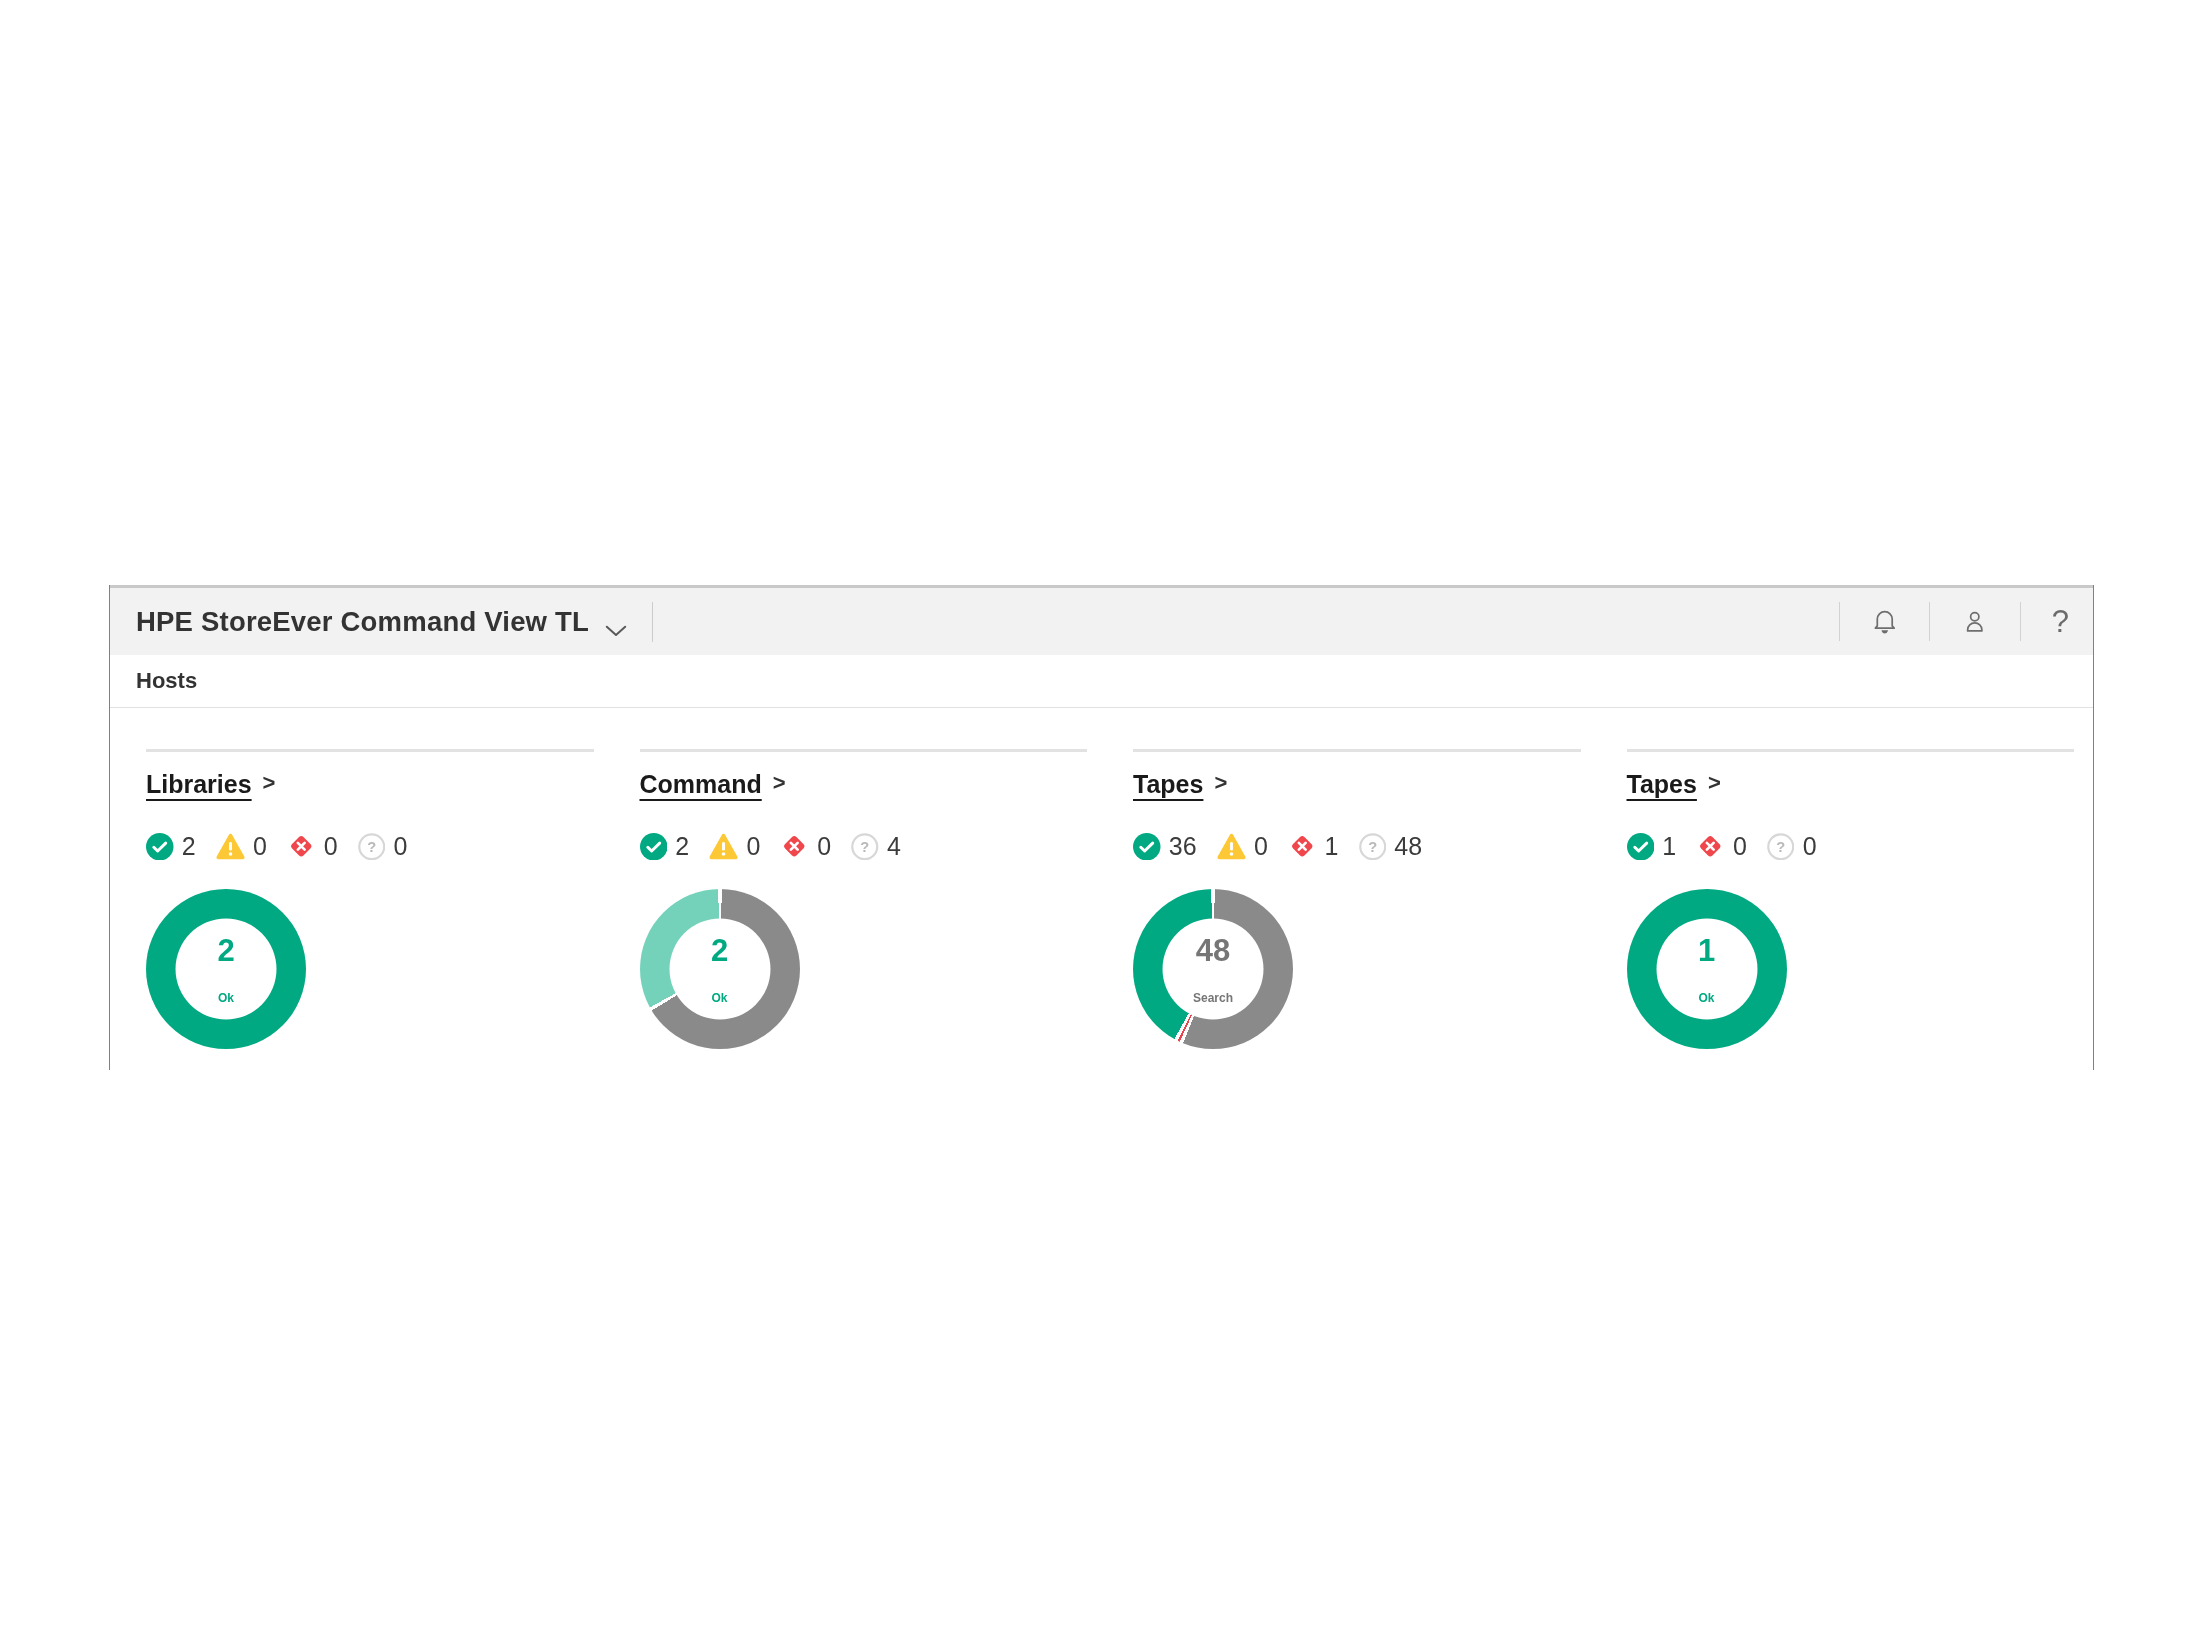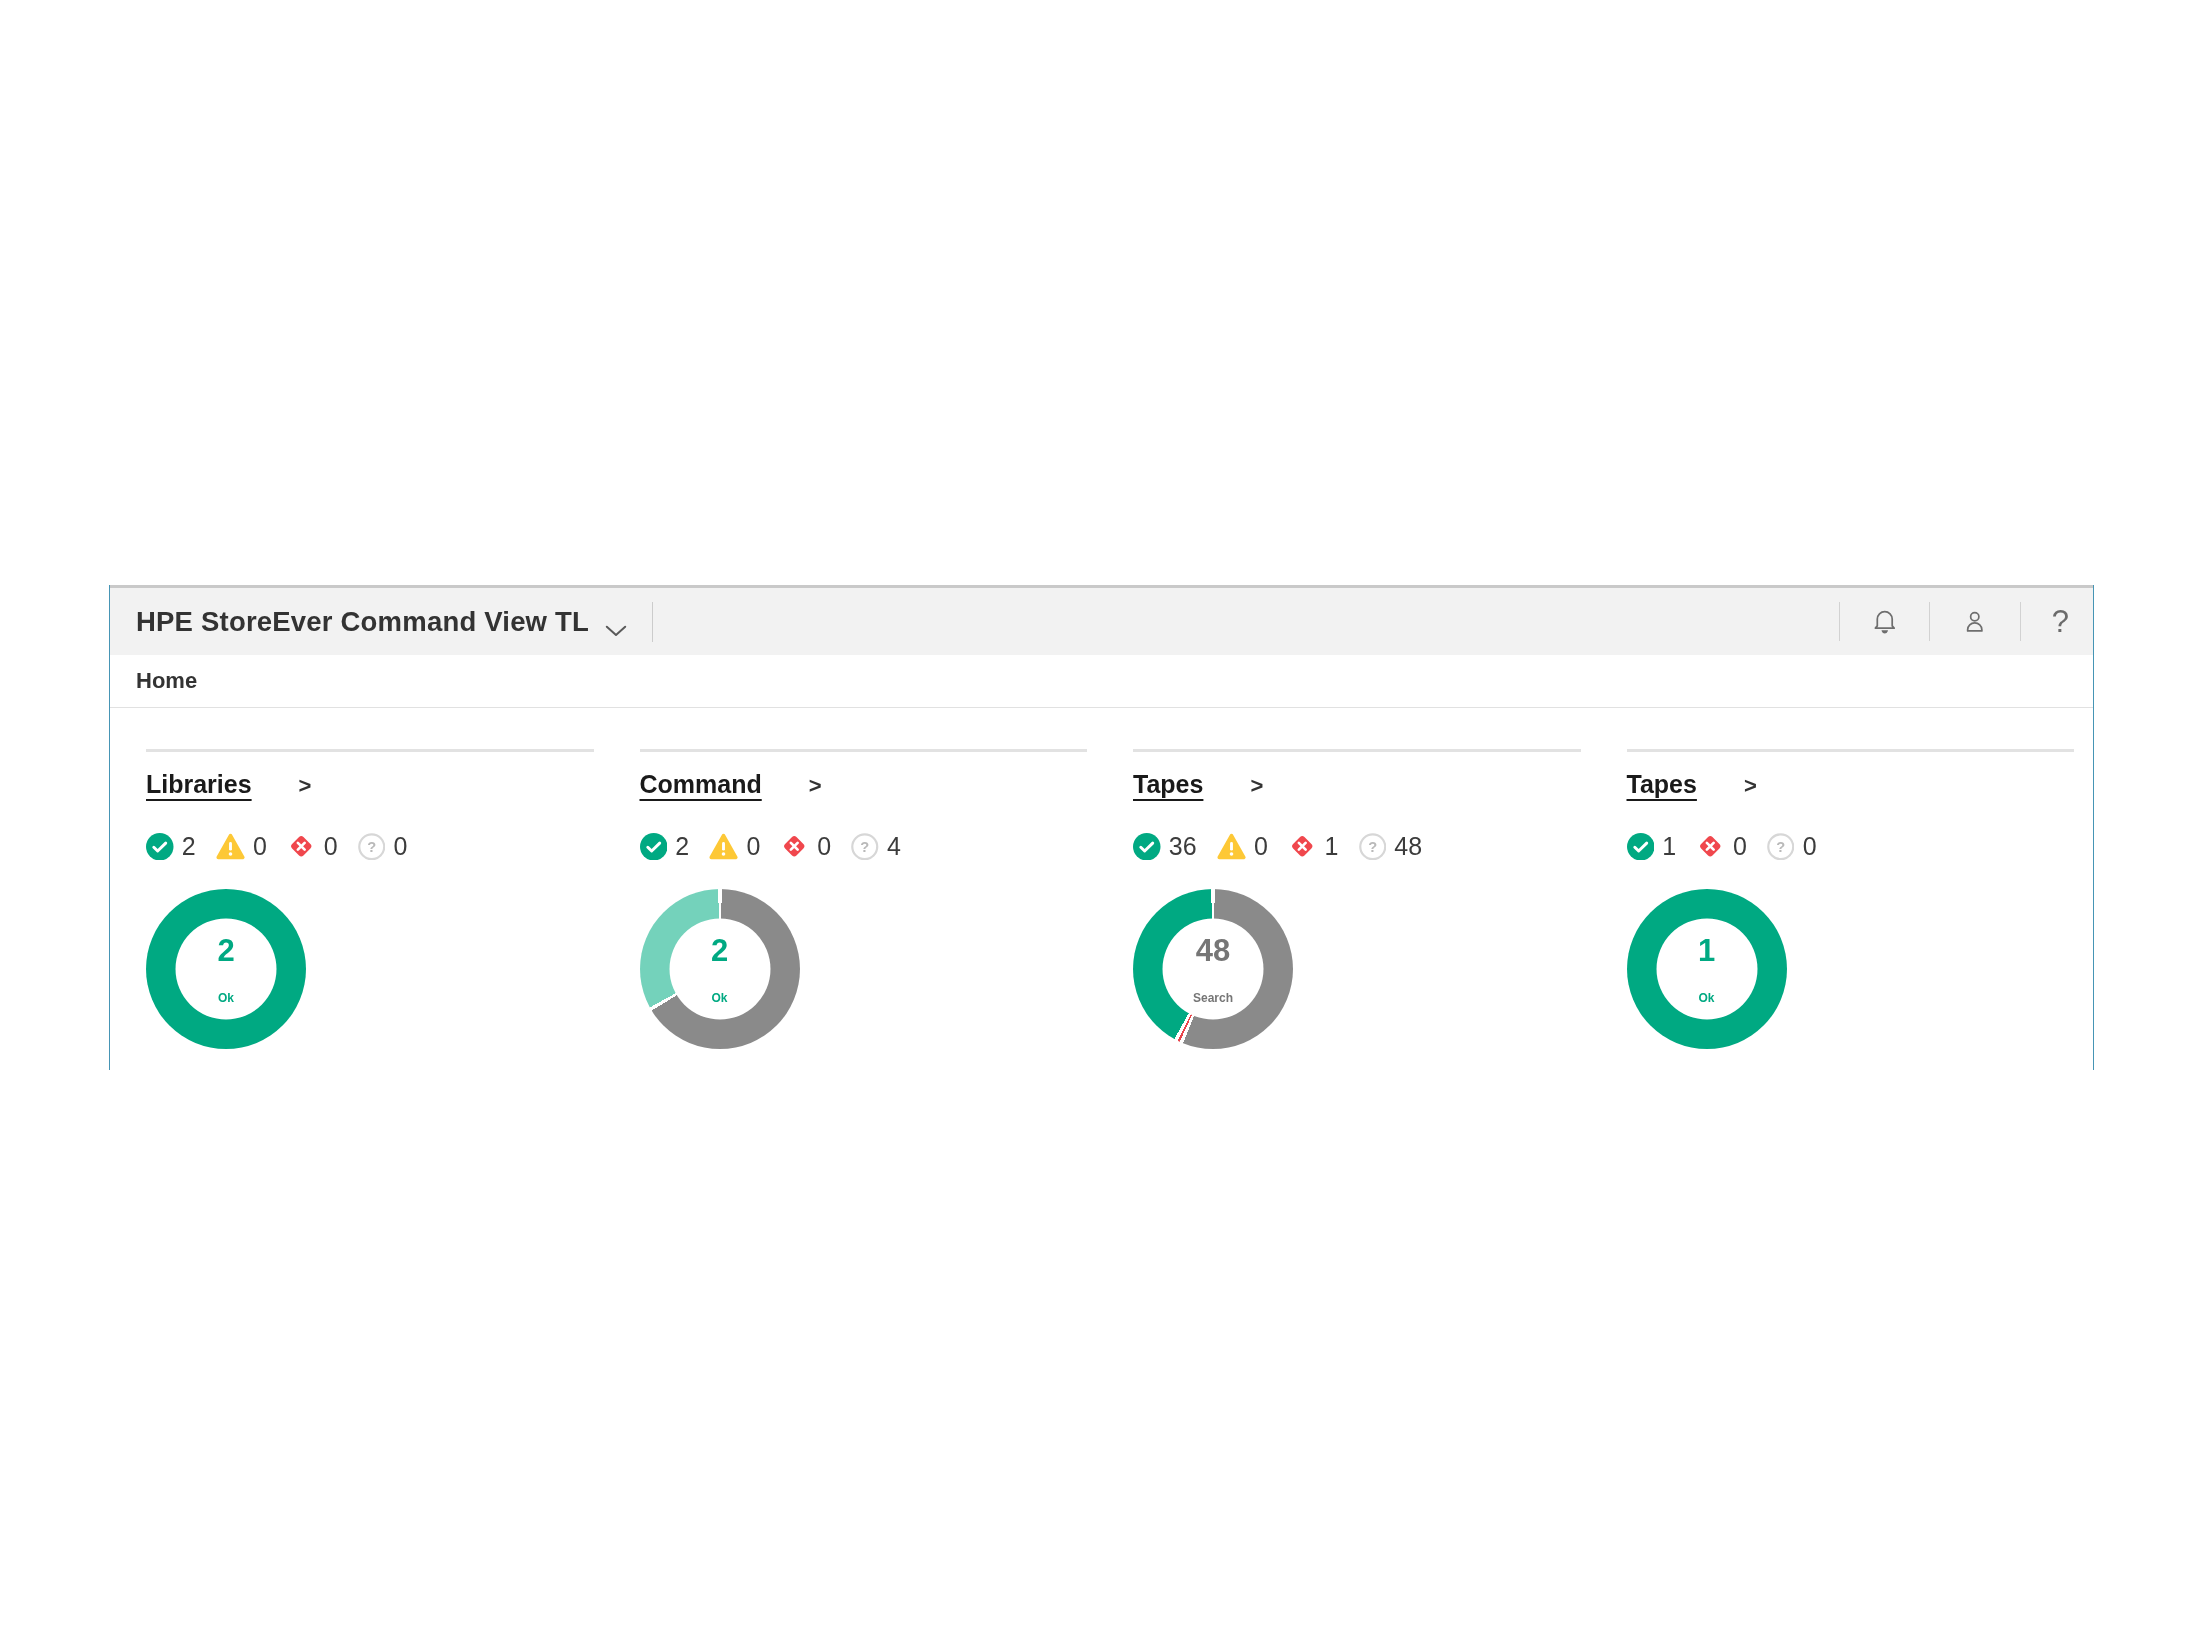--- a/index.html
+++ b/index.html
@@ -26,21 +26,21 @@
   .help-btn{font-family:"Liberation Sans",sans-serif;font-size:31px;color:#6b6b6b;line-height:1;}
 
   
   .crumb-row{height:53px;display:flex;align-items:center;padding:0 26px;border-bottom:0.9px solid #e1e1e1;box-sizing:border-box;}
   .crumb{font-size:22px;font-weight:700;color:#333;cursor:pointer;}
 
   
   .panels{padding:41px 19px 0 36px;display:grid;grid-template-columns:repeat(4,1fr);column-gap:46px;}
   .panel{min-width:0;}
   .rule{height:2.8px;background:#e2e2e2;}
-  .panel-title-row{margin-top:18.4px;display:flex;align-items:flex-end;gap:36px;}
+  .panel-title-row{margin-top:18.4px;display:flex;align-items:flex-start;}
   .panel-title{font-size:25px;font-weight:700;color:#1a1a1a;text-decoration:underline;
                text-decoration-thickness:2.3px;text-underline-offset:5.5px;cursor:pointer;}
   .panel-chev{font-size:22px;font-weight:600;color:#333;margin-left:11px;}
   .status-row{margin-top:33px;display:flex;align-items:center;gap:20px;}
   .status{display:flex;align-items:center;gap:8.3px;}
   .status .cnt{font-size:25px;color:#3c3c3c;}
   .donut{margin-top:27.5px;width:160px;height:160px;border-radius:50%;position:relative;}
   .hole{position:absolute;left:50%;top:50%;transform:translate(-50%,-50%);width:101px;height:101px;
         border-radius:50%;background:#fff;display:flex;flex-direction:column;align-items:center;justify-content:center;}
   .dval{font-size:31px;font-weight:700;line-height:1;}
@@ -74,21 +74,21 @@
             <circle cx="12" cy="7.6" r="3.6"></circle>
             <path d="M5.8 20v-1c0-3.4 2.8-6 6.2-6s6.2 2.6 6.2 6v1z" stroke-linejoin="round"></path>
           </svg>
         </button>
         <div class="vdiv"></div>
         <button class="icon-btn help-btn">?</button>
       </div>
     </header>
 
     <nav class="crumb-row">
-      <span class="crumb">Home</span>
+      <span class="crumb">Hosts</span>
     </nav>
 
     <main class="panels">
 
       <section class="panel">
         <div class="rule"></div>
         <div class="panel-title-row">
           <a class="panel-title">Libraries</a>
           <span class="panel-chev">&gt;</span>
         </div>

